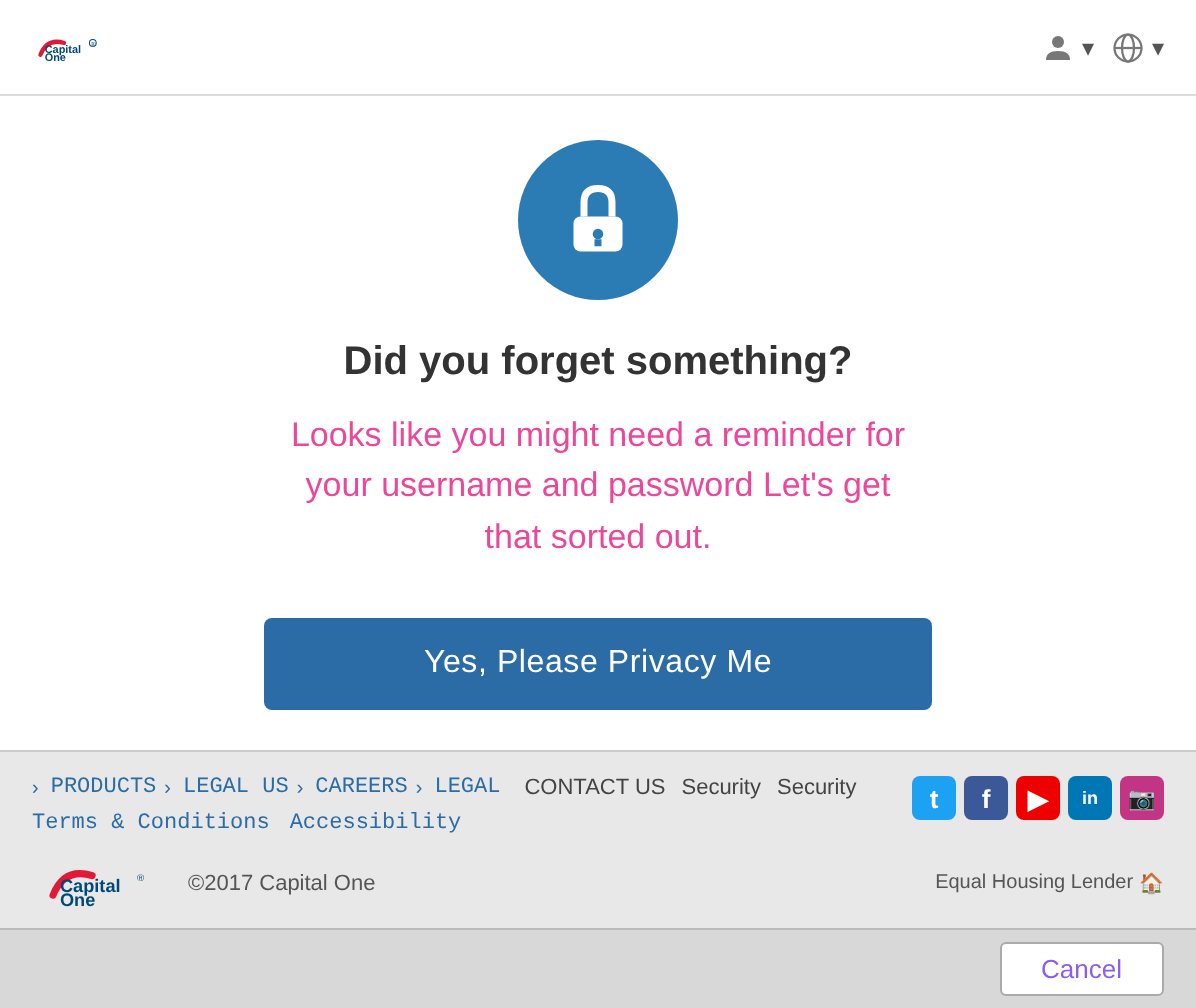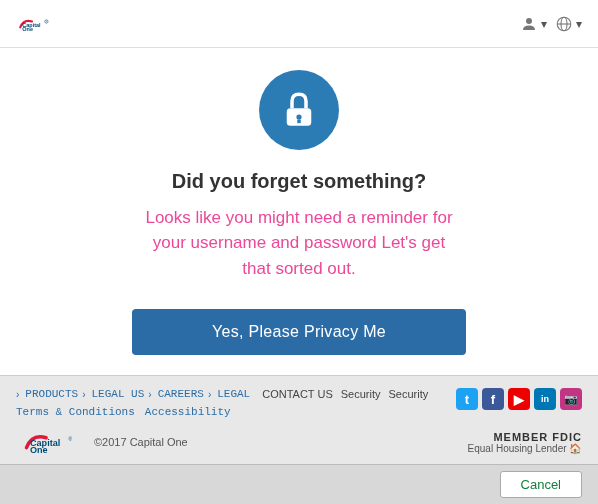--- a/index.html
+++ b/index.html
@@ -195,21 +195,21 @@
       background: #d8d8d8;
       display: flex;
       justify-content: flex-end;
       align-items: center;
       padding: 6px 16px;
       border-top: 1px solid #bbb;
     }
     .cancel-btn {
       background: #fff;
       border: 1px solid #aaa;
-      color: #15803d;
+      color: #8b5cf6;
       padding: 5px 20px;
       font-size: 13px;
       cursor: pointer;
       border-radius: 3px;
     }
 
     .footer-link-plain {
       font-size: 11px;
       color: #444;
       text-decoration: none;
@@ -305,21 +305,20 @@
     <div class="footer-logo-area">
       <svg width="70" height="28" viewBox="0 0 90 40">
         <path d="M10,28 Q18,8 38,14" stroke="#e31837" stroke-width="5" fill="none" stroke-linecap="round"></path>
         <text x="15" y="26" font-family="Arial" font-weight="bold" font-size="13" fill="#004977">Capital</text>
         <text x="15" y="36" font-family="Arial" font-weight="bold" font-size="13" fill="#004977">One</text>
         <text x="70" y="18" font-family="Arial" font-size="7" fill="#004977">®</text>
       </svg>
       <span class="footer-copyright">©2017 Capital One</span>
     </div>
     <div class="footer-fdic-area">
-      <div class="member-fdic">MEMBER FDIC</div>
       <div class="equal-housing">
         <span>Equal Housing Lender</span>
         <span>🏠</span>
       </div>
     </div>
   </div>
 </div>
 
 <div class="bottom-bar">
   <button class="cancel-btn">Cancel</button>

